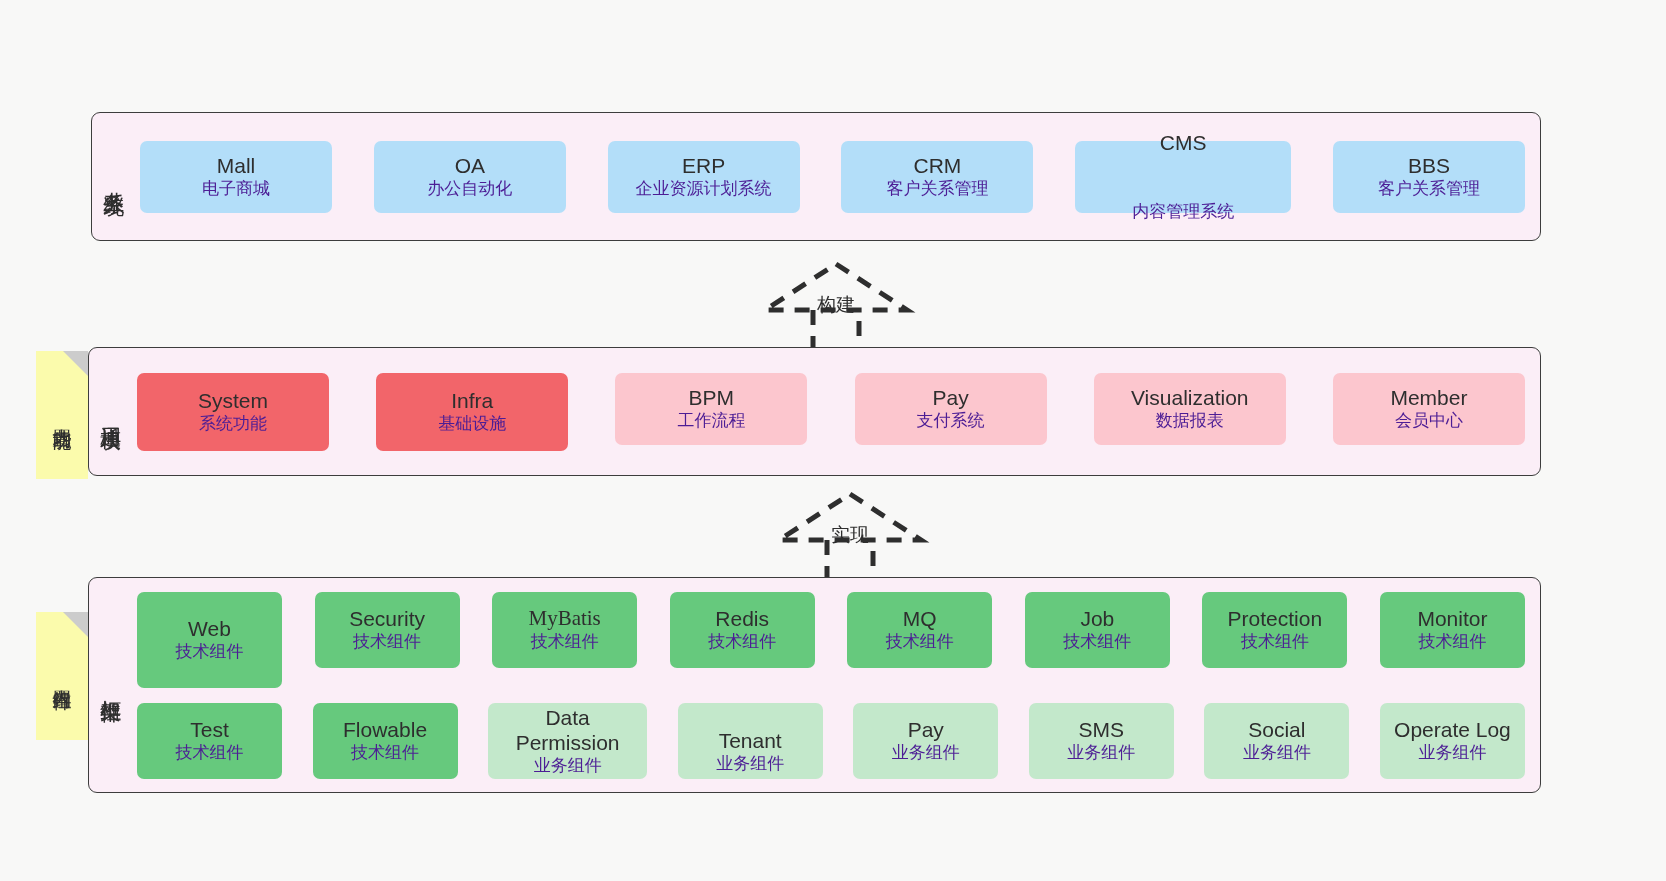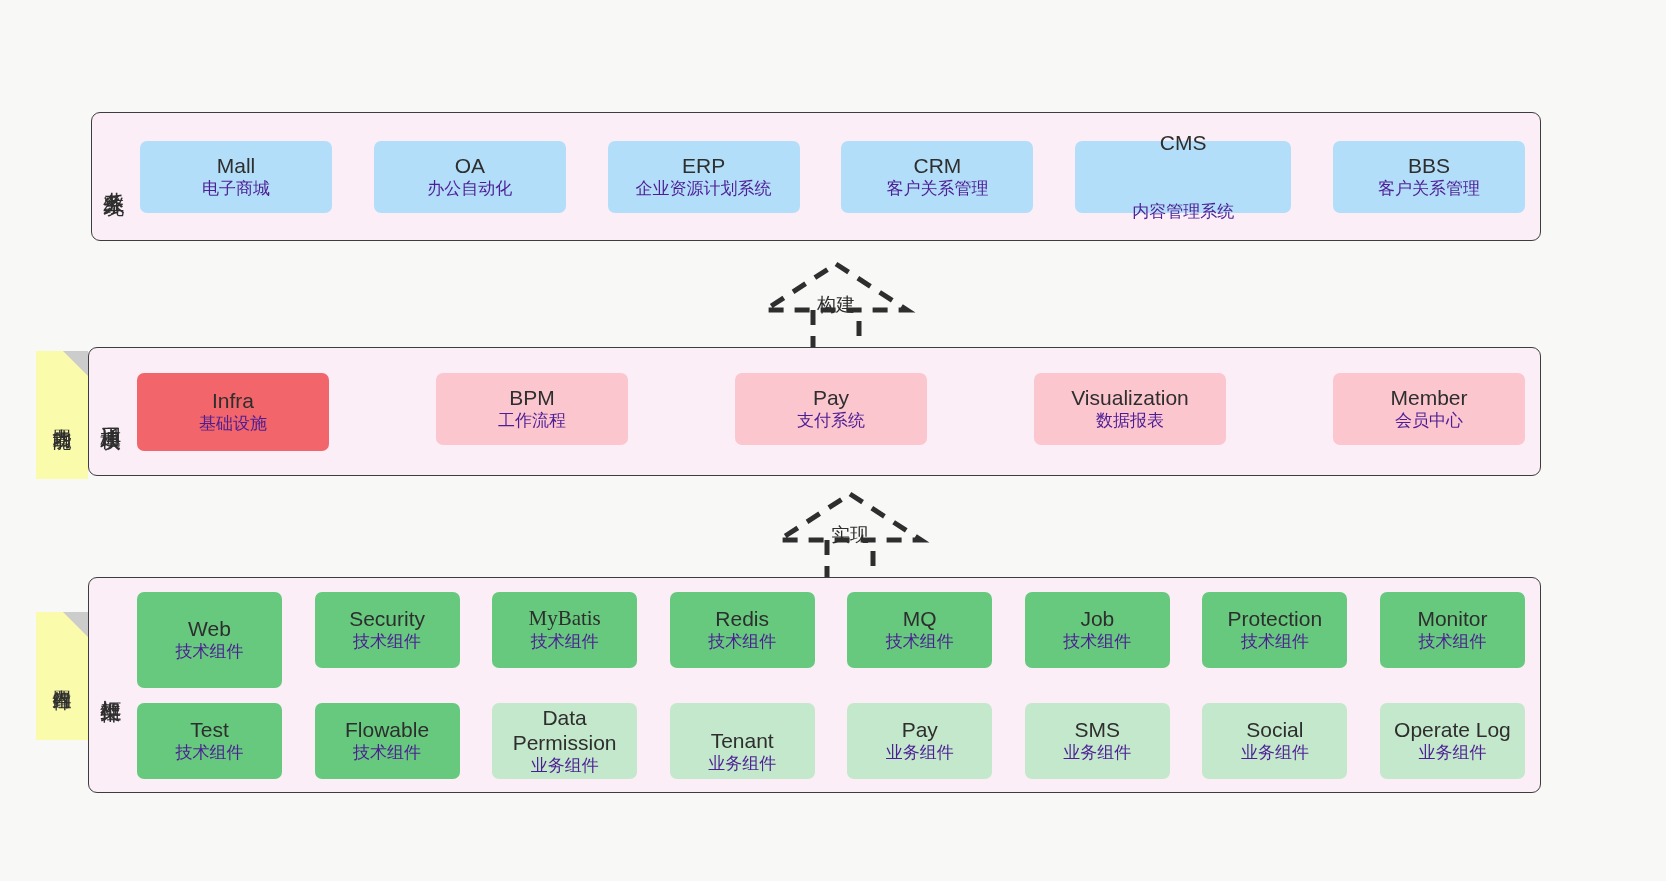--- a/index.html
+++ b/index.html
@@ -193,20 +193,24 @@
   <div class="sticky" style="left:36px; top:351px; width:52px; height:128px;">
     <span class="fold"></span>
     <span>内置功能</span>
   </div>
 
   <div class="layer" id="layer-common-module" style="left:88px; top:347px; width:1453px; height:129px;">
     <div class="layer-title">通用模块</div>
     <div class="layer-body">
       <div class="row">
 
+        <div class="node c-red" style="width:192px;height:78px;">
+          <span class="title-en">System</span>
+          <span class="title-cn">系统功能</span>
+        </div>
 
         <div class="node c-red" style="width:192px;height:78px;">
           <span class="title-en">Infra</span>
           <span class="title-cn">基础设施</span>
         </div>
 
         <div class="node c-pink" style="width:192px;height:72px;">
           <span class="title-en">BPM</span>
           <span class="title-cn">工作流程</span>
         </div>
@@ -284,21 +288,21 @@
 
       <div class="row">
         <div class="node c-green" style="width:145px;height:76px;">
           <span class="title-en">Test</span>
           <span class="title-cn">技术组件</span>
         </div>
         <div class="node c-green" style="width:145px;height:76px;">
           <span class="title-en">Flowable</span>
           <span class="title-cn">技术组件</span>
         </div>
-        <div class="node c-green-light" style="width:145px;height:76px;">
+        <div class="node c-green-light" style="width:159px;height:76px;">
           <span class="title-en" style="max-width:105px;">Data Permission</span>
           <span class="title-cn">业务组件</span>
         </div>
         <div class="node c-green-light" style="width:145px;height:76px;justify-content:flex-end;">
           <span class="title-en">Tenant</span>
           <span class="title-cn">业务组件</span>
         </div>
         <div class="node c-green-light" style="width:145px;height:76px;">
           <span class="title-en">Pay</span>
           <span class="title-cn">业务组件</span>

